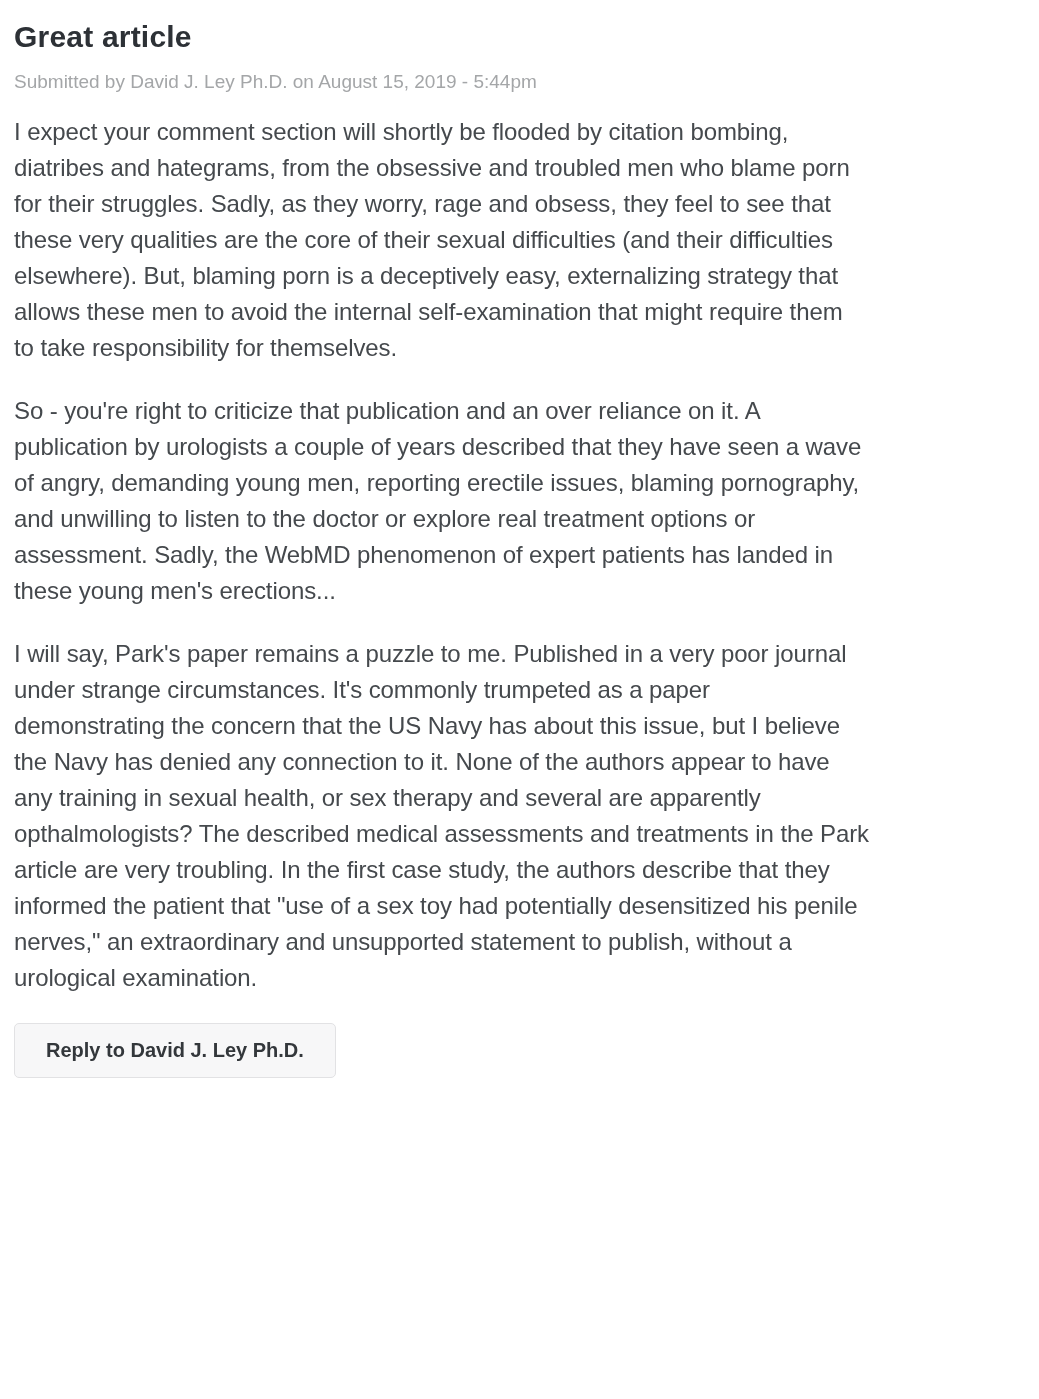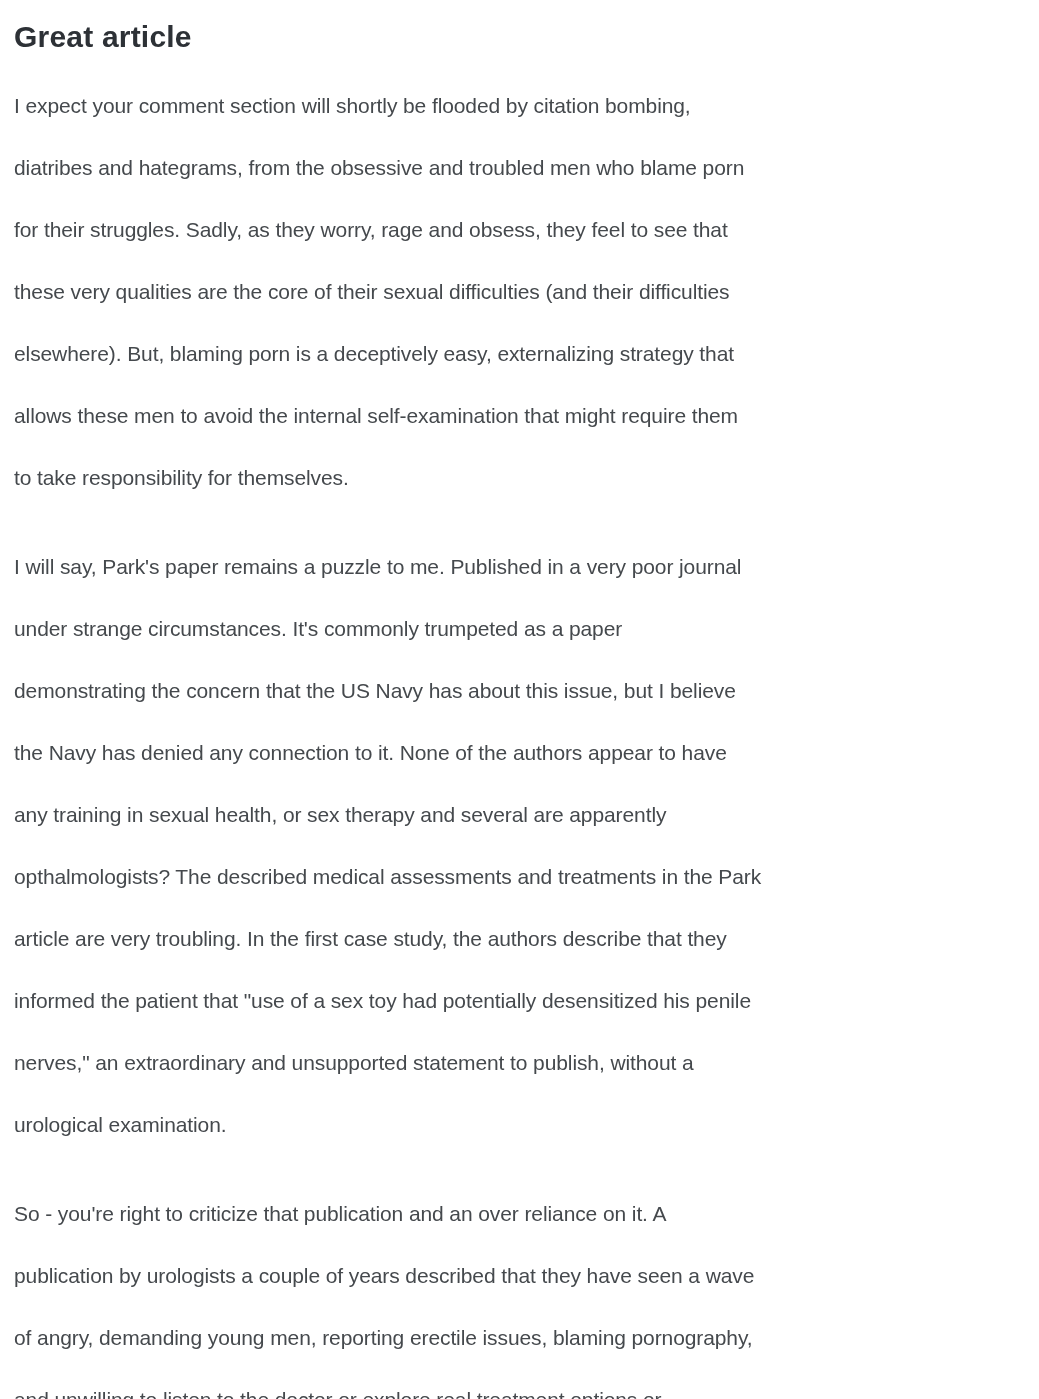--- a/index.html
+++ b/index.html
@@ -23,22 +23,22 @@
   .comment-byline {
     margin-top: 17px;
     font-size: 19px;
     line-height: 22px;
     color: var(--byline-text, #a4a6a8);
   }
   .comment-body {
     margin-top: 21px;
   }
   .comment-body p {
-    font-size: 21px;
-    line-height: 62px;
+    font-size: 24px;
+    line-height: 36px;
     color: var(--body-text, #45494d);
     white-space: pre-line;   
     letter-spacing: -0.1px;
   }
   .comment-body p + p {
     margin-top: 27px;
   }
   .comment-actions {
     margin-top: 27px;
     display: flex;
@@ -57,44 +57,45 @@
     cursor: pointer;
   }
 </style>
 </head>
 <body style="--background: #ffffff; --title-text: #2d3136; --byline-text: #a4a6a8; --body-text: #45494d; --button-bg: #f7f7f8; --button-border: #e2e2e4; --button-text: #33373b;">
 
 <div class="comment-card">
 
   <h2 class="comment-title">Great article</h2>
 
+  <div class="comment-byline">Submitted by David J. Ley Ph.D. on August 15, 2019 - 5:44pm</div>
 
   <div class="comment-body">
     <p>I expect your comment section will shortly be flooded by citation bombing,
 diatribes and hategrams, from the obsessive and troubled men who blame porn
 for their struggles. Sadly, as they worry, rage and obsess, they feel to see that
 these very qualities are the core of their sexual difficulties (and their difficulties
 elsewhere). But, blaming porn is a deceptively easy, externalizing strategy that
 allows these men to avoid the internal self-examination that might require them
 to take responsibility for themselves.</p>
+    <p>So - you're right to criticize that publication and an over reliance on it. A
+publication by urologists a couple of years described that they have seen a wave
+of angry, demanding young men, reporting erectile issues, blaming pornography,
+and unwilling to listen to the doctor or explore real treatment options or
+assessment. Sadly, the WebMD phenomenon of expert patients has landed in
+these young men's erections...</p>
     <p>I will say, Park's paper remains a puzzle to me. Published in a very poor journal
 under strange circumstances. It's commonly trumpeted as a paper
 demonstrating the concern that the US Navy has about this issue, but I believe
 the Navy has denied any connection to it. None of the authors appear to have
 any training in sexual health, or sex therapy and several are apparently
 opthalmologists? The described medical assessments and treatments in the Park
 article are very troubling. In the first case study, the authors describe that they
 informed the patient that "use of a sex toy had potentially desensitized his penile
 nerves," an extraordinary and unsupported statement to publish, without a
 urological examination.</p>
-    <p>So - you're right to criticize that publication and an over reliance on it. A
-publication by urologists a couple of years described that they have seen a wave
-of angry, demanding young men, reporting erectile issues, blaming pornography,
-and unwilling to listen to the doctor or explore real treatment options or
-assessment. Sadly, the WebMD phenomenon of expert patients has landed in
-these young men's erections...</p>
   </div>
 
   <div class="comment-actions">
     <button class="action-btn">Reply to David J. Ley Ph.D.</button>
   </div>
 
 </div>
 
 </body></html>

